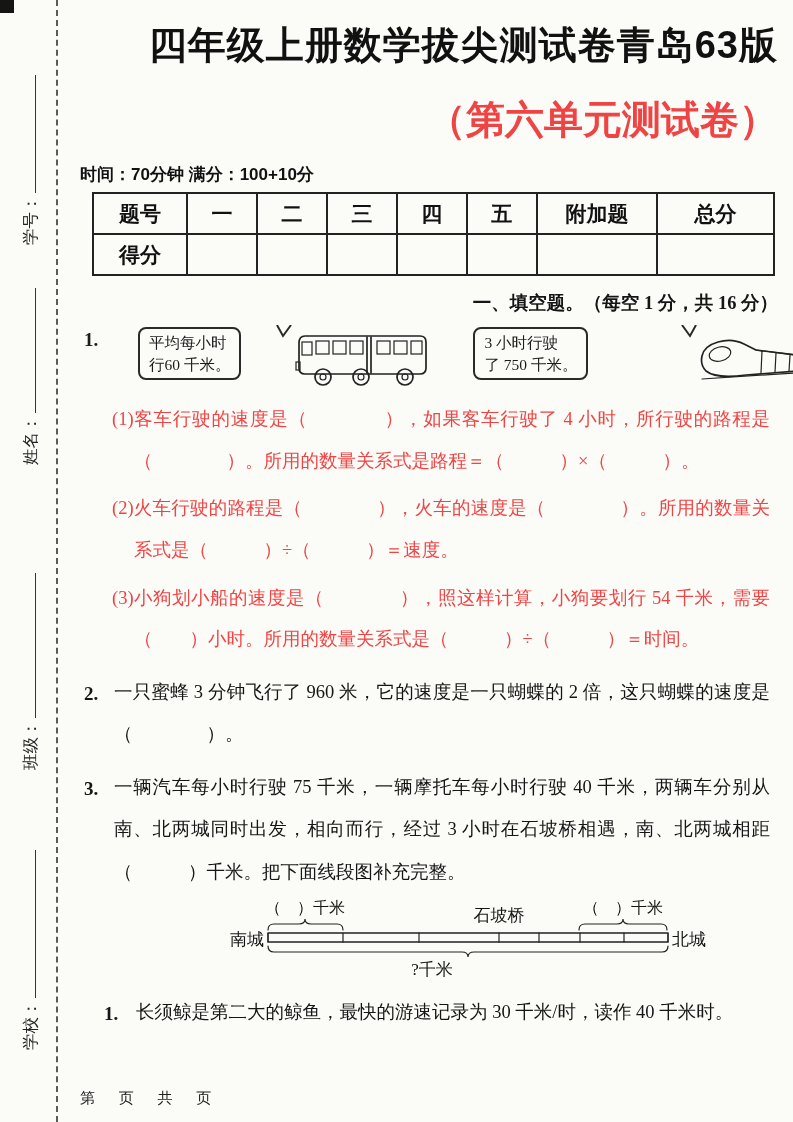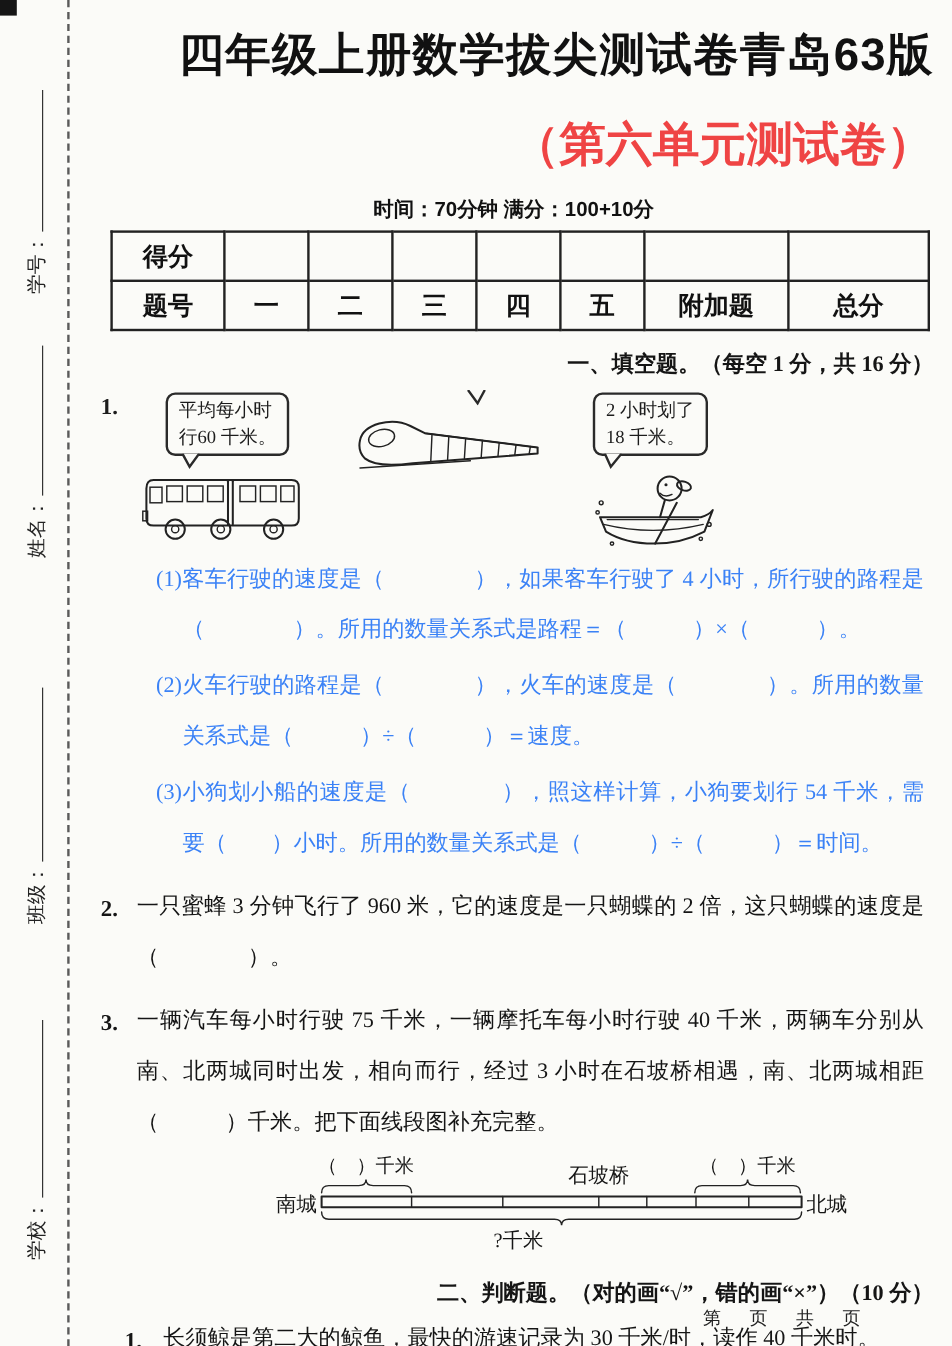--- a/index.html
+++ b/index.html
@@ -18,50 +18,50 @@
   .main{position:absolute;left:80px;top:14px;width:698px;}
   .title{
     text-align:right;font-family:"Liberation Sans", sans-serif;font-weight:bold;
     font-size:38px;letter-spacing:1px;margin:6px 0 0 0;color:#111;
   }
   .subtitle{
     text-align:right;font-family:"Liberation Sans", sans-serif;font-weight:bold;
     font-size:39px;margin:22px 0 0 0;color:#ef4444;
   }
   .meta{
-    text-align:center;font-family:"Liberation Sans", sans-serif;font-weight:bold;
+    text-align:left;font-family:"Liberation Sans", sans-serif;font-weight:bold;
     font-size:17px;margin:16px 2px 6px 0;color:#111;
   }
   table.score{border-collapse:collapse;width:683px;margin-left:12px;}
   table.score td{
     border:2.4px solid #222;height:37px;text-align:center;vertical-align:middle;
     font-size:21px;font-weight:600;color:#111;
   }
   .sec-heading{font-size:18.5px;font-weight:600;margin:14px 0 0 0;color:#151515;text-align:right;}
   .q1-row{position:relative;padding-left:36px;margin-top:12px;display:flex;gap:40px;align-items:flex-start;}
   .qnum{position:absolute;left:4px;top:2px;font-weight:bold;font-size:19px;}
-  .fig{display:flex;flex-direction:column;align-items:flex-start;}
+  .fig{display:flex;flex-direction:row;align-items:flex-start;}
   .bubble{
     border:2px solid #2a2a2a;border-radius:8px;padding:3px 9px;background:#fbfbf8;
     font-size:15.5px;line-height:1.4;font-weight:500;white-space:nowrap;
   }
   .tail{display:block;margin-top:-2.5px;}
   .part{
     font-size:18.5px;line-height:2.25;text-align:justify;
-    margin:6px 8px 0 50px;padding-left:22px;text-indent:-22px;color:#3b82f6;
+    margin:6px 8px 0 32px;padding-left:22px;text-indent:-22px;color:#ef4444;
   }
   .question{position:relative;padding-left:34px;margin:10px 8px 0 0;
     font-size:18.5px;line-height:2.3;text-align:justify;color:#151515;}
   .question .qnum{top:1px;}
   .diagram{position:relative;width:530px;margin:4px 0 0 150px;}
   .judge-q{margin-top:6px;}
   .judge-q .qnum{left:24px;}
   .judge-q{padding-left:56px;}
   .footer{
-    position:absolute;bottom:14px;left:80px;width:640px;text-align:right;
+    position:absolute;bottom:14px;left:80px;width:640px;text-align:left;
     font-size:15px;word-spacing:14px;letter-spacing:3px;color:#222;
   }
   svg .ink{stroke:#222;fill:none;stroke-width:1.7;stroke-linecap:round;stroke-linejoin:round;}
   svg .thin{stroke:#222;fill:none;stroke-width:1.2;stroke-linecap:round;}
   svg text{fill:#151515;}
 </style>
 </head>
 <body>
 
 <div class="corner-mark"></div>
@@ -92,38 +92,38 @@
         <col style="width:64px">
         <col style="width:64px">
         <col style="width:64px">
       <col style="width:64px">
         <col style="width:64px">
         <col style="width:110px">
         <col style="width:107px">
     </colgroup>
     <tbody>
         <tr>
-      <td>得分</td>
-      <td></td>
-      <td></td>
-      <td></td>
-      <td></td>
-      <td></td>
-      <td></td>
-      <td></td>
-    </tr>
-    <tr>
       <td>题号</td>
       <td>一</td>
       <td>二</td>
       <td>三</td>
       <td>四</td>
       <td>五</td>
       <td>附加题</td>
       <td>总分</td>
+    </tr>
+    <tr>
+      <td>得分</td>
+      <td></td>
+      <td></td>
+      <td></td>
+      <td></td>
+      <td></td>
+      <td></td>
+      <td></td>
     </tr>
   </tbody>
     </table>
 
   <div class="sec-heading">一、填空题。（每空 1 分，共 16 分）</div>
 
   <div class="q1-row">
     <span class="qnum">1.</span>
 
     <div class="fig">
@@ -149,20 +149,24 @@
         <circle class="ink" cx="30" cy="50" r="8"></circle>
           <circle class="thin" cx="30" cy="50" r="3"></circle>
         <circle class="ink" cx="68" cy="50" r="8"></circle>
           <circle class="thin" cx="68" cy="50" r="3"></circle>
         <circle class="ink" cx="112" cy="50" r="8"></circle>
           <circle class="thin" cx="112" cy="50" r="3"></circle>
       </svg>
     </div>
 
     <div class="fig">
+      <div class="bubble">
+        <div>3 小时行驶</div>
+        <div>了 750 千米。</div>
+      </div>
       <svg class="tail" style="margin-left:92px" width="18" height="13">
         <path d="M2,0 L10,11 L16,0" fill="#fbfbf8" stroke="#2a2a2a" stroke-width="2"></path>
       </svg>
       <svg width="158" height="58" viewBox="0 0 158 58">
         <path class="ink" d="M8,44 Q2,38 4,29 Q6,19 20,15 Q34,11 46,17 L58,23 L152,35 L152,40 L48,48 Q18,52 8,44 Z"></path>
         <ellipse class="thin" cx="22" cy="27" rx="11" ry="7" transform="rotate(-14 22 27)"></ellipse>
         <line class="thin" x1="58" y1="23" x2="152" y2="35"></line>
         <line class="thin" x1="64" y1="24" x2="63" y2="46"></line>
         <line class="thin" x1="78" y1="26" x2="77" y2="45"></line>
         <line class="thin" x1="92" y1="28" x2="91" y2="44"></line>
@@ -229,21 +233,20 @@
       <line class="thin" x1="189" y1="36" x2="189" y2="45"></line>
       <line class="thin" x1="269" y1="36" x2="269" y2="45"></line>
       <line class="thin" x1="309" y1="36" x2="309" y2="45"></line>
       <line class="thin" x1="350" y1="36" x2="350" y2="45"></line>
       <line class="thin" x1="394" y1="36" x2="394" y2="45"></line>
       <path class="thin" d="M38,49 Q38,55 44,55 L232,55 Q238,55 238,60 Q238,55 244,55 L432,55 Q438,55 438,49"></path>
       <text x="202" y="78" font-size="17" text-anchor="middle">?千米</text>
     </svg>
   </div>
 
-  <div class="sec-heading">二、判断题。（对的画“√”，错的画“×”）（10 分）</div>
 
   <div class="question judge-q">
     <span class="qnum">1.</span>
     <span>长须鲸是第二大的鲸鱼，最快的游速记录为 30 千米/时，读作 40 千米时。</span>
   </div>
 
 </div>
 
 <div class="footer">第 页 共 页</div>
 

